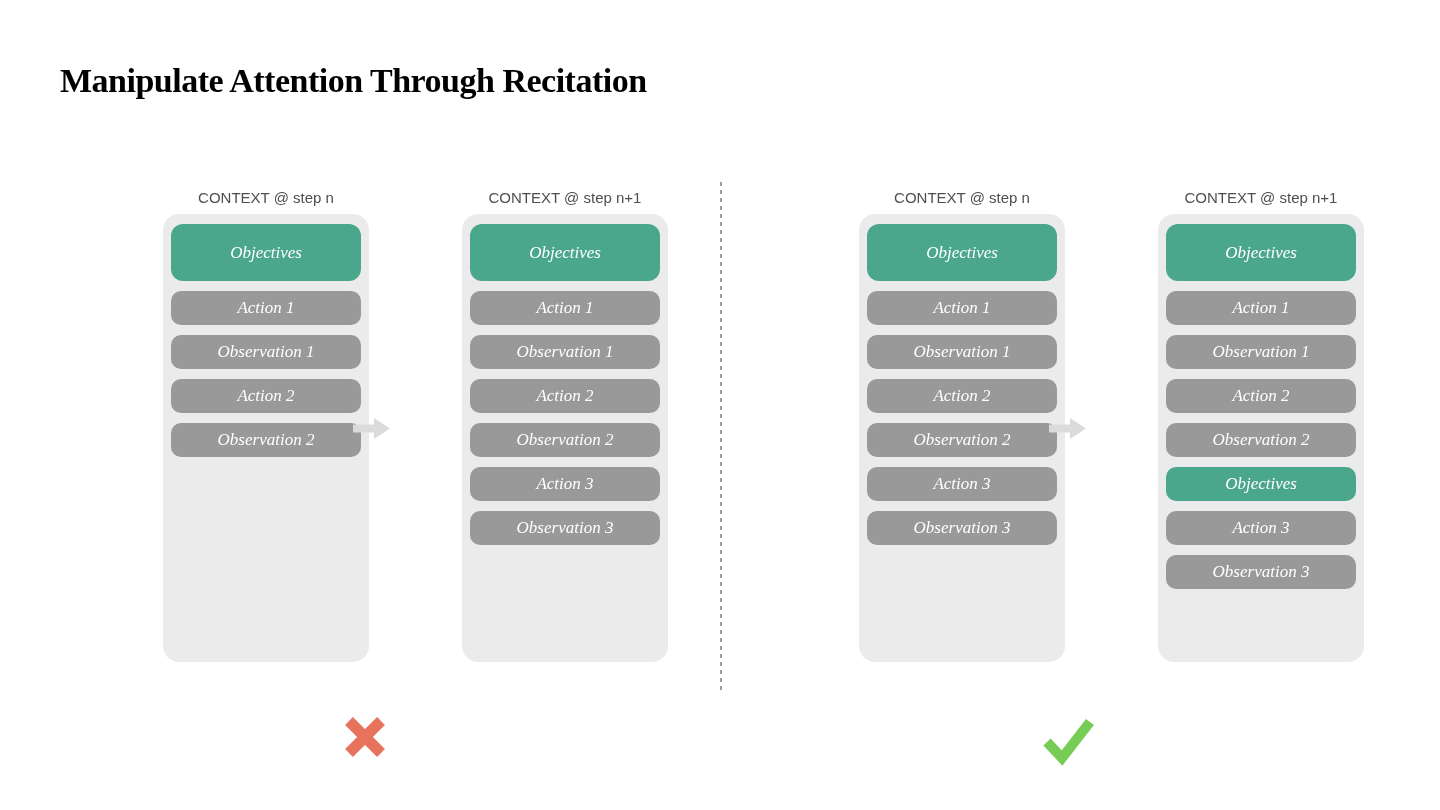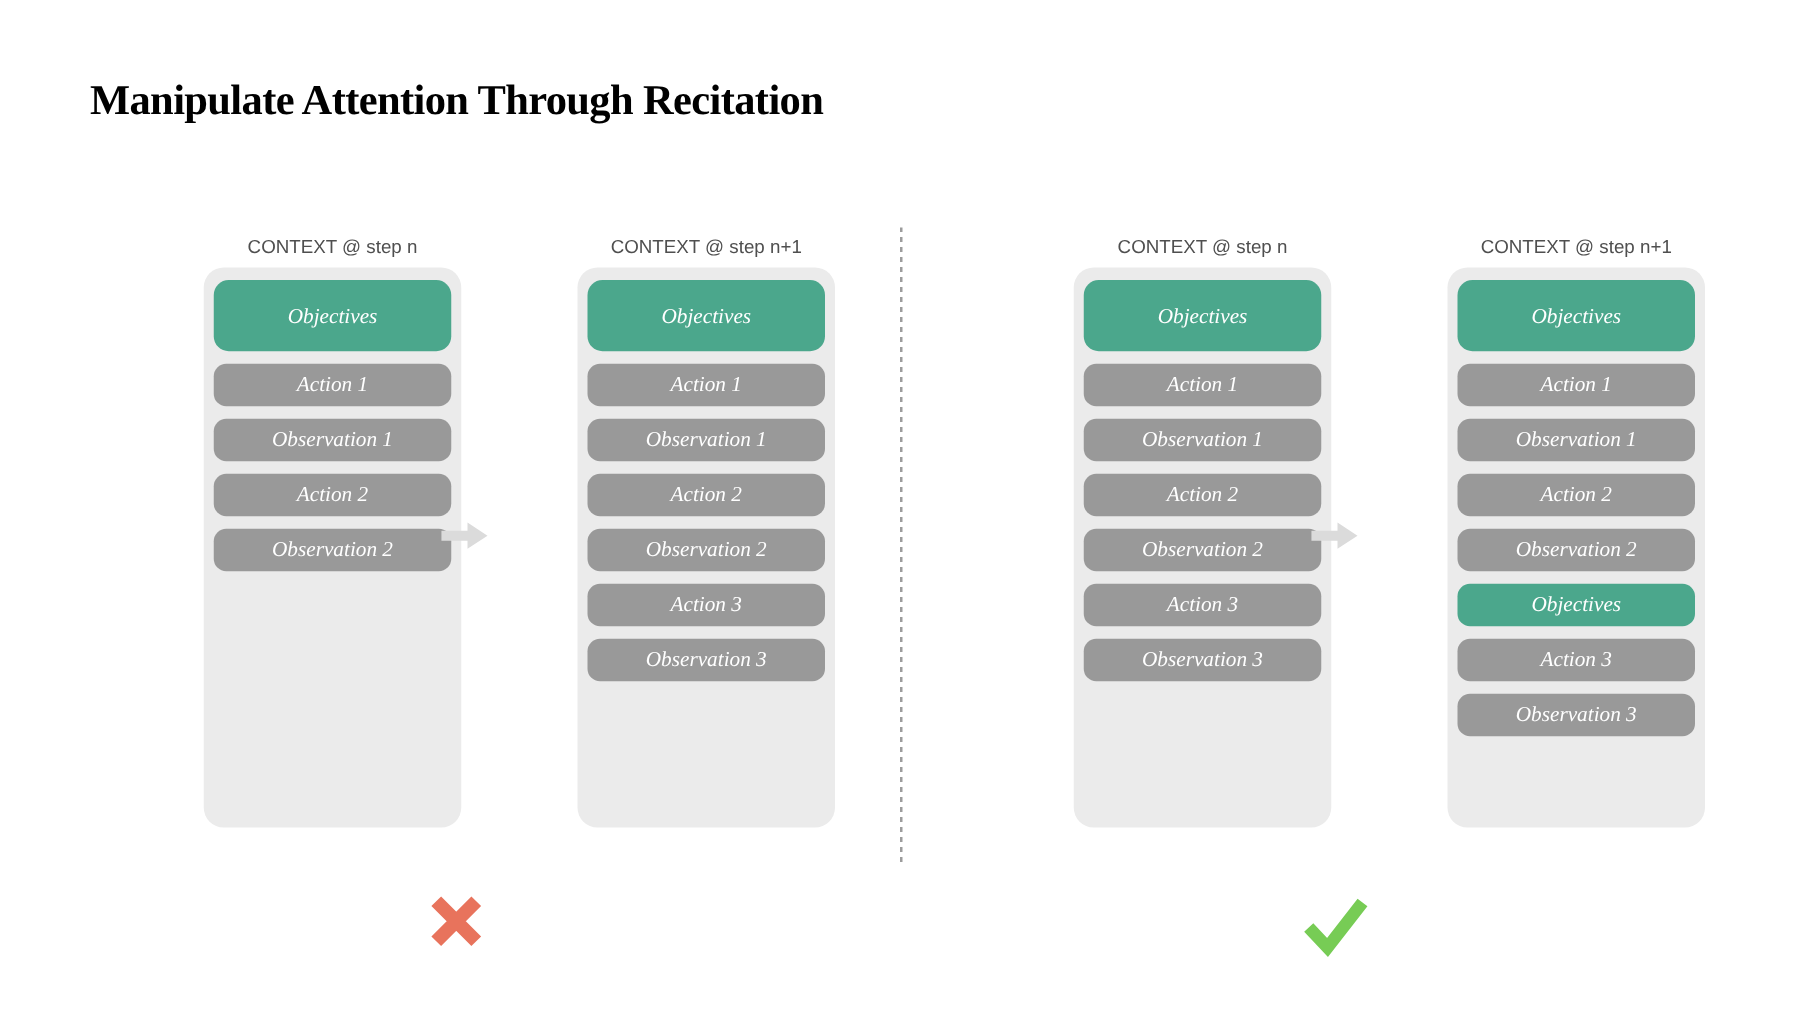--- a/index.html
+++ b/index.html
@@ -11,21 +11,21 @@
     overflow: hidden;
   }
   .stage {
     position: relative;
     width: 1440px;
     height: 810px;
     font-family: "Liberation Sans", sans-serif;
   }
   .title {
     position: absolute;
-    left: 72px;
+    left: 60px;
     top: 62px;
     margin: 0;
     font-family: "Liberation Serif", "DejaVu Serif", serif;
     font-weight: 700;
     font-size: 34px;
     letter-spacing: -0.5px;
     color: #000000;
     white-space: nowrap;
   }
   .column {

